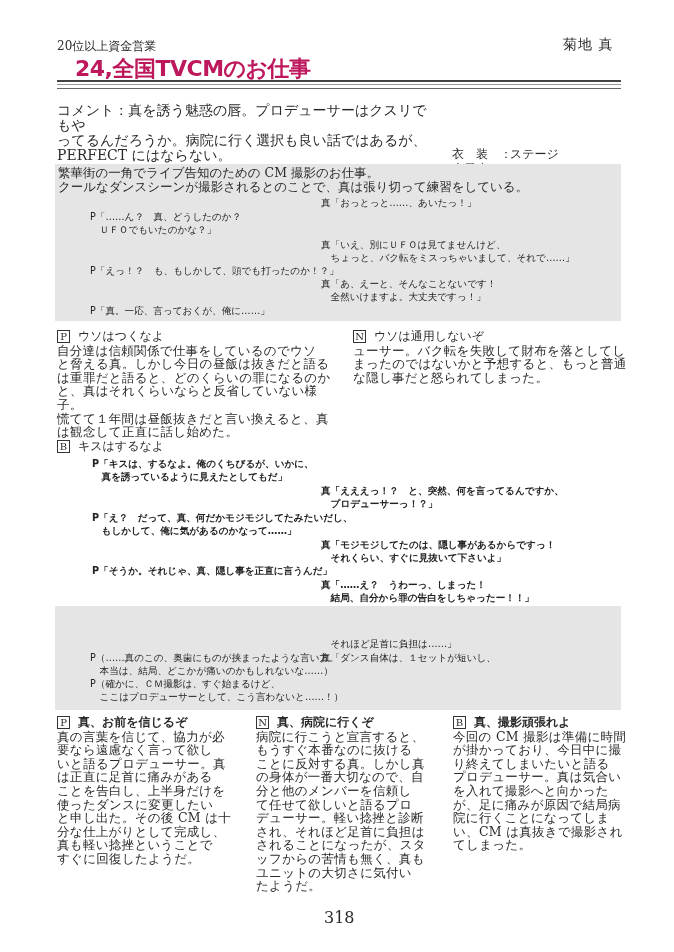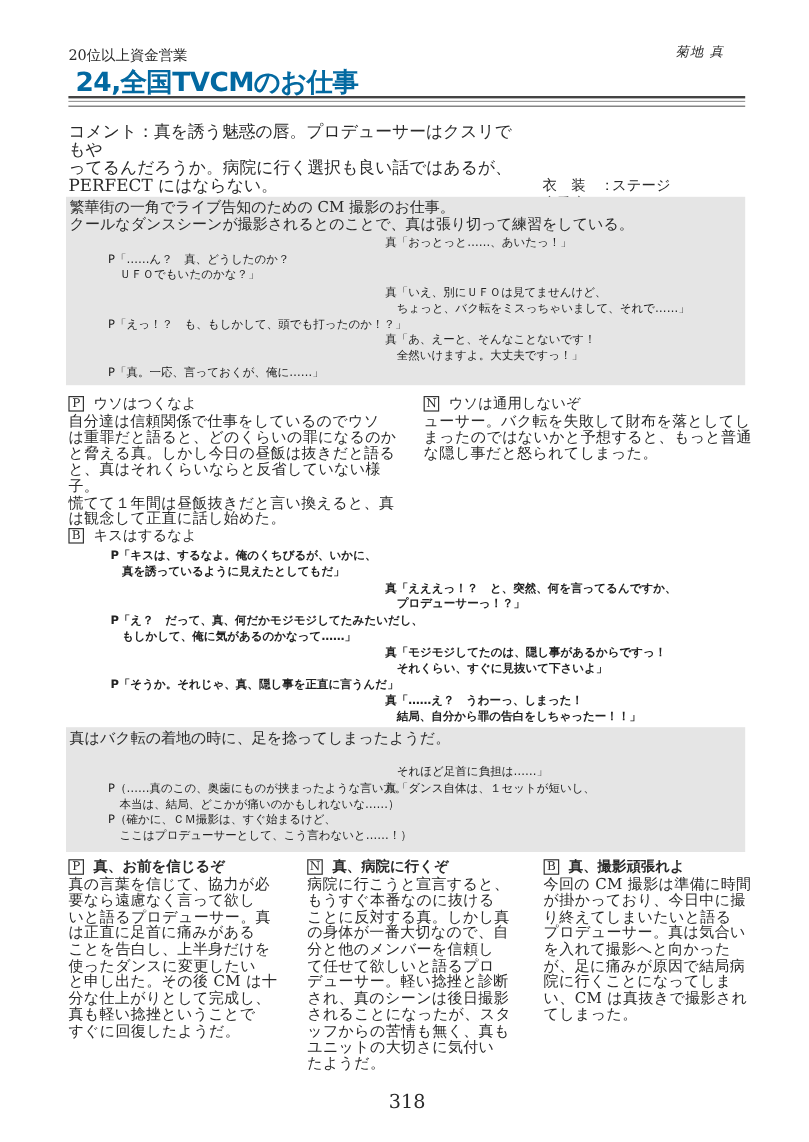--- a/index.html
+++ b/index.html
@@ -5,22 +5,22 @@
   html, body { margin: 0; padding: 0; background: #ffffff; }
   body {
     width: 674px; height: 952px; position: relative; overflow: hidden;
     font-family: "DejaVu Serif", "Liberation Serif", serif;
     color: #2a2a2a;
   }
   .abs { position: absolute; }
   .serif { font-family: "DejaVu Serif", "Liberation Serif", serif; }
 
   #header-left { left: 57px; top: 38px; font-size: 12px; }
-  #header-right { left: 563px; top: 36px; font-size: 11px; letter-spacing: 1px; font-style: italic; }
-  #title { left: 63px; top: 54px; font-size: 22px; font-weight: bold; color: #0369a1; letter-spacing: -0.5px; font-family: "DejaVu Sans", "Liberation Sans", sans-serif; }
+  #header-right { left: 563px; top: 36px; font-size: 14px; letter-spacing: 1px; }
+  #title { left: 75px; top: 54px; font-size: 22px; font-weight: bold; color: #be185d; letter-spacing: -0.5px; font-family: "DejaVu Sans", "Liberation Sans", sans-serif; }
   #title-rule { left: 57px; top: 80px; width: 564px; height: 6px; border-top: 2px solid #444; border-bottom: 1px solid #666; }
   #title-rule::after { content: ""; position: absolute; left: 0; right: 0; top: 2px; height: 1px; background: #999; }
 
   #comment { left: 57px; top: 103px; width: 375px; font-size: 14px; line-height: 15px; }
   #meta { left: 452px; top: 103px; font-size: 12px; line-height: 15px; margin-top: 44px; }
   .meta-row { display: flex; }
   .meta-label { width: 48px; display: inline-block; }
   .meta-sep { width: 10px; display: inline-block; text-align: center; }
 
   .graybox { background: #e5e5e5; }
@@ -86,22 +86,22 @@
   <div class="line" style="left:35px; top:140px;">P「真。一応、言っておくが、俺に……」</div>
 </div>
 
 <div class="choice" style="left:57px; top:330px; width:275px;">
   <div class="choice-head">
     <span class="badge">P</span>
     <span>ウソはつくなよ</span>
   </div>
   <div class="choice-body">
     <div>自分達は信頼関係で仕事をしているのでウソ</div>
+    <div>と脅える真。しかし今日の昼飯は抜きだと語る</div>
     <div>は重罪だと語ると、どのくらいの罪になるのか</div>
-    <div>と脅える真。しかし今日の昼飯は抜きだと語る</div>
     <div>と、真はそれくらいならと反省していない様子。</div>
     <div>慌てて１年間は昼飯抜きだと言い換えると、真</div>
     <div>は観念して正直に話し始めた。</div>
   </div>
 </div>
 
 <div class="choice" style="left:353px; top:330px; width:275px;">
   <div class="choice-head">
     <span class="badge">N</span>
     <span>ウソは通用しないぞ</span>
@@ -125,21 +125,20 @@
   <div class="line bold" style="left:35px; top:86px;">　もしかして、俺に気があるのかなって……」</div>
   <div class="line bold" style="left:35px; top:73px;">P「え？　だって、真、何だかモジモジしてたみたいだし、</div>
   <div class="line bold" style="left:264px; top:100px;">真「モジモジしてたのは、隠し事があるからですっ！</div>
   <div class="line bold" style="left:264px; top:113px;">　それくらい、すぐに見抜いて下さいよ」</div>
   <div class="line bold" style="left:35px; top:126px;">P「そうか。それじゃ、真、隠し事を正直に言うんだ」</div>
   <div class="line bold" style="left:264px; top:140px;">真「……え？　うわーっ、しまった！</div>
   <div class="line bold" style="left:264px; top:153px;">　結局、自分から罪の告白をしちゃったー！！」</div>
 </div>
 
 <div id="box2" class="abs graybox">
-  <div class="narr" style="left:3px; top:2px;">真はバク転の着地の時に、足を捻ってしまったようだ。</div>
   <div class="line" style="left:266px; top:18px;margin-top:27px;">真「ダンス自体は、１セットが短いし、</div>
   <div class="line" style="left:266px; top:31px;">　それほど足首に負担は……」</div>
   <div class="line" style="left:35px; top:45px;">P（……真のこの、奥歯にものが挟まったような言い方。</div>
   <div class="line" style="left:35px; top:58px;">　本当は、結局、どこかが痛いのかもしれないな……）</div>
   <div class="line" style="left:35px; top:71px;">P（確かに、ＣＭ撮影は、すぐ始まるけど、</div>
   <div class="line" style="left:35px; top:84px;">　ここはプロデューサーとして、こう言わないと……！）</div>
 </div>
 
 <div class="choice" style="left:57px; top:716px; width:180px;">
   <div class="choice-head">
@@ -166,21 +165,21 @@
     <span style="font-weight:bold;">真、病院に行くぞ</span>
   </div>
   <div class="choice-body">
     <div>病院に行こうと宣言すると、</div>
     <div>もうすぐ本番なのに抜ける</div>
     <div>ことに反対する真。しかし真</div>
     <div>の身体が一番大切なので、自</div>
     <div>分と他のメンバーを信頼し</div>
     <div>て任せて欲しいと語るプロ</div>
     <div>デューサー。軽い捻挫と診断</div>
-    <div>され、真のシーンは後日撮影</div>
+    <div>され、それほど足首に負担は</div>
     <div>されることになったが、スタ</div>
     <div>ッフからの苦情も無く、真も</div>
     <div>ユニットの大切さに気付い</div>
     <div>たようだ。</div>
   </div>
 </div>
 
 <div class="choice" style="left:453px; top:716px; width:180px;">
   <div class="choice-head">
     <span class="badge">B</span>

